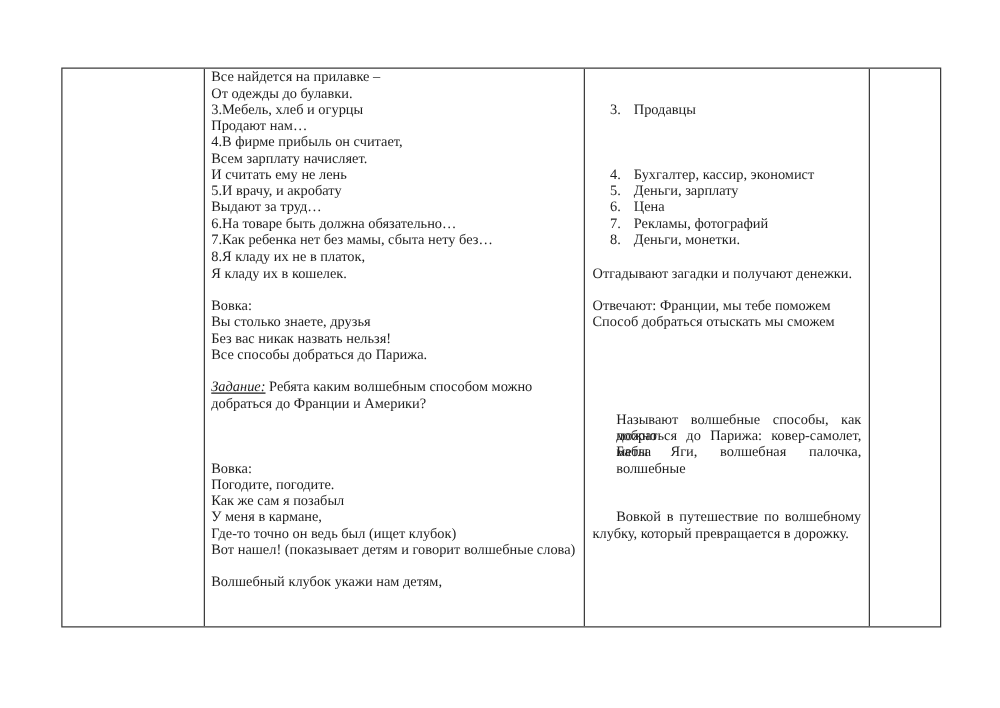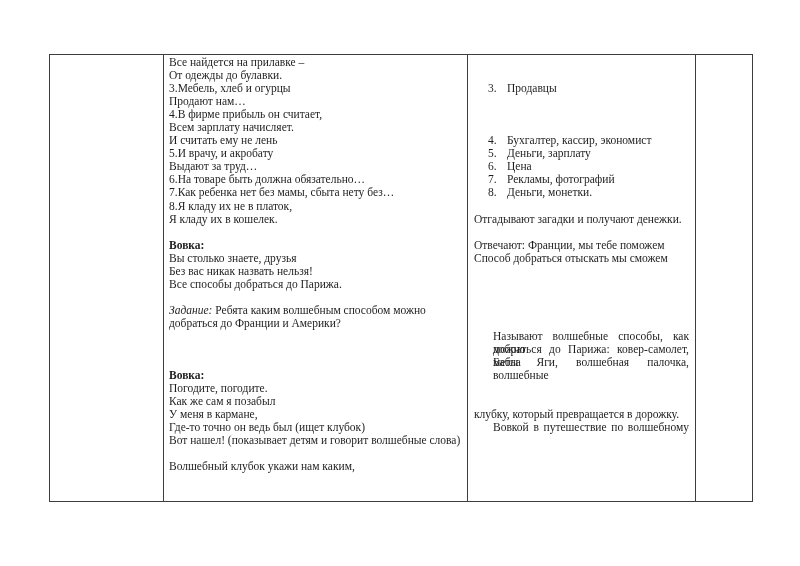--- a/index.html
+++ b/index.html
@@ -29,29 +29,30 @@
   .c1 { width: 113px; }
   .c2 { width: 304px; padding: 1px 5px 0 5px; }
   .c3 { width: 228px; padding: 1px 6px 0 6px; }
   .c4 { flex: 1; }
   .line {
     height: 13.05px;
     line-height: 13.05px;
     font-size: 11.5px;
     white-space: pre;
   }
-  .line.bold { font-weight: bold; }
+  .line.bold { font-weight: normal; }
   .line.stretch {
     white-space: normal;
     text-align: justify;
     text-align-last: justify;
     margin-left: 19px;
   }
   .task-label {
     font-style: italic;
+    text-decoration: underline;
   }
   .num {
     display: inline-block;
     width: 19px;
     margin-left: 14px;
   }
 </style>
 </head>
 <body>
 
@@ -82,21 +83,21 @@
       <div class="line"><span></span></div>
       <div class="line"><span></span></div>
       <div class="line"><span></span></div>
       <div class="line bold"><span>Вовка:</span></div>
       <div class="line"><span>Погодите, погодите.</span></div>
       <div class="line"><span>Как же сам я позабыл</span></div>
       <div class="line"><span>У меня в кармане,</span></div>
       <div class="line"><span>Где-то точно он ведь был (ищет клубок)</span></div>
       <div class="line"><span>Вот нашел! (показывает детям и говорит волшебные слова)</span></div>
       <div class="line"><span></span></div>
-      <div class="line"><span>Волшебный клубок укажи нам каким,</span></div>
+      <div class="line"><span>Волшебный клубок укажи нам детям,</span></div>
     </div>
   <div class="cell c3" id="responses-cell" style="border-color: rgb(61, 61, 61);">
       <div class="line"><span></span></div>
       <div class="line"><span></span></div>
       <div class="line"><span class="num">3.</span><span>Продавцы</span></div>
       <div class="line"><span></span></div>
       <div class="line"><span></span></div>
       <div class="line"><span></span></div>
       <div class="line"><span class="num">4.</span><span>Бухгалтер, кассир, экономист</span></div>
       <div class="line"><span class="num">5.</span><span>Деньги, зарплату</span></div>
@@ -112,17 +113,17 @@
       <div class="line"><span></span></div>
       <div class="line"><span></span></div>
       <div class="line"><span></span></div>
       <div class="line"><span></span></div>
       <div class="line stretch"><span>Называют волшебные способы, как можно</span></div>
       <div class="line stretch"><span>добраться до Парижа: ковер-самолет, метла</span></div>
       <div class="line stretch"><span>Бабы Яги, волшебная палочка, волшебные</span></div>
       <div class="line"><span></span></div>
       <div class="line"><span></span></div>
       <div class="line"><span></span></div>
+      <div class="line stretch"><span>Вовкой в путешествие по волшебному</span></div>
       <div class="line"><span>клубку, который превращается в дорожку.</span></div>
-      <div class="line stretch"><span>Вовкой в путешествие по волшебному</span></div>
     </div>
   <div class="cell c4" style="border-color: rgb(61, 61, 61);"></div>
 </div>
 
 </body></html>

